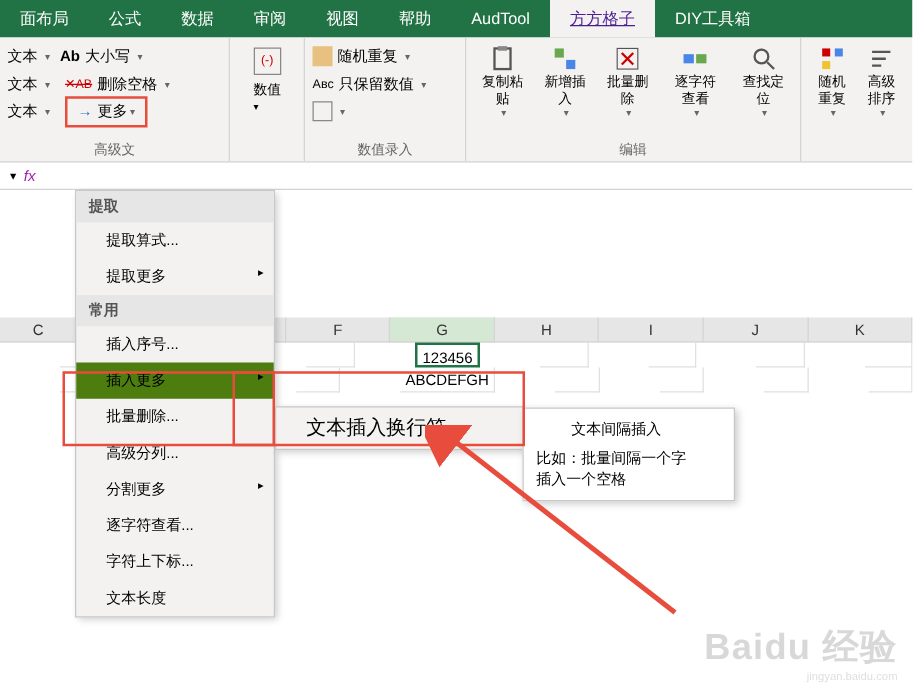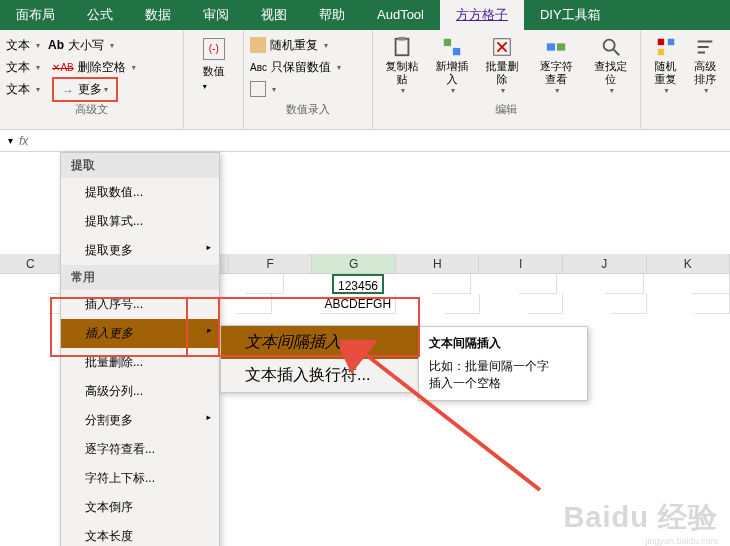--- a/index.html
+++ b/index.html
@@ -4,55 +4,55 @@
   <style>
     * { margin: 0; padding: 0; box-sizing: border-box; font-family: "Microsoft YaHei", sans-serif; }
     body { width: 730px; height: 546px; background: #fff; overflow: hidden; position: relative; }
     
     .ribbon-tabs { height: 30px; background: #217346; display: flex; align-items: center; padding-left: 0; }
     .tab { padding: 0 16px; height: 30px; line-height: 30px; color: #fff; font-size: 13px; cursor: pointer; }
     .tab.active { background: #f3f2f1; color: #4c1d95; text-decoration: underline; }
     
     .ribbon-body { height: 100px; background: #f3f2f1; border-bottom: 1px solid #d4d4d4; display: flex; position: relative; }
     .ribbon-group { display: flex; flex-direction: column; padding: 4px 6px 0; border-right: 1px solid #d4d4d4; }
-    .ribbon-group-label { font-size: 11px; color: #666; text-align: center; margin-top: auto; padding-bottom: 12px; }
+    .ribbon-group-label { font-size: 11px; color: #666; text-align: center; margin-top: auto; padding-bottom: 2px; }
     
     .small-btn-row { display: flex; align-items: center; gap: 4px; font-size: 12px; height: 22px; }
     .dropdown-arrow { font-size: 8px; color: #666; margin-left: 2px; }
     
     .more-btn { border: 2px solid #e74c3c; display: inline-flex; align-items: center; padding: 2px 8px; font-size: 12px; cursor: pointer; }
     .more-btn .arrow-icon { color: #2e75b6; margin-right: 4px; font-weight: bold; }
     
     .big-btn { display: flex; flex-direction: column; align-items: center; padding: 2px 6px; cursor: pointer; }
     .big-btn-icon { width: 22px; height: 22px; margin-bottom: 2px; }
     .big-btn-label { font-size: 11px; line-height: 13px; text-align: center; }
     
     .formula-bar { height: 22px; border-bottom: 1px solid #d4d4d4; display: flex; align-items: center; padding-left: 8px; font-size: 12px; }
-    .fx-label { font-style: italic; color: #737373; margin-right: 8px; }
+    .fx-label { font-style: italic; color: #a21caf; margin-right: 8px; }
     
     .grid-area { position: relative; background: #fff; }
     .col-headers { display: flex; height: 20px; background: #e6e6e6; }
     .col-header { border-right: 1px solid #d4d4d4; border-bottom: 1px solid #d4d4d4; text-align: center; font-size: 12px; line-height: 20px; color: #333; }
     .col-header.active { background: #d4e8d4; }
     
     .grid-rows { position: relative; }
     .grid-row { display: flex; height: 20px; }
     .cell { border-right: 1px solid #e0e0e0; border-bottom: 1px solid #e0e0e0; font-size: 12px; padding: 0 4px; line-height: 20px; text-align: right; margin-left: 48px; }
     .cell.selected { border: 2px solid #217346; }
     
     .dropdown-menu { position: absolute; background: #f3f2f1; border: 1px solid #c8c8c8; box-shadow: 2px 2px 6px rgba(0,0,0,0.2); font-size: 12px; z-index: 10; }
     .menu-section-header { background: #e6e6e6; padding: 4px 10px; font-weight: bold; color: #555; }
     .menu-item { padding: 6px 20px 6px 24px; cursor: pointer; position: relative; }
-    .menu-item:hover, .menu-item.hover { background: #a16207; font-style: italic; }
+    .menu-item:hover, .menu-item.hover { background: #4d7c0f; }
     .menu-arrow { position: absolute; right: 8px; font-size: 9px; }
     
     .submenu { position: absolute; left: 186px; top: 302px; width: 200px; background: #f3f2f1; border: 1px solid #c8c8c8; box-shadow: 2px 2px 6px rgba(0,0,0,0.2); z-index: 11; }
     
     .tooltip-box { position: absolute; left: 418px; top: 326px; width: 170px; background: #fff; border: 1px solid #c8c8c8; box-shadow: 2px 2px 6px rgba(0,0,0,0.2); padding: 8px 10px; font-size: 12px; z-index: 12; }
-    .tooltip-title { font-weight: bold; margin-bottom: 6px; }
+    .tooltip-title { font-weight: normal; margin-bottom: 6px; margin-left: 28px; }
     
     .red-arrow { position: absolute; z-index: 20; pointer-events: none; }
     .red-box { position: absolute; border: 2px solid #e74c3c; z-index: 15; pointer-events: none; }
     
     .watermark { position: absolute; right: 12px; bottom: 8px; color: rgba(200,200,200,0.7); font-size: 29px; font-weight: bold; letter-spacing: 1px; z-index: 5; }
     .watermark-sub { position: absolute; right: 12px; bottom: 0px; color: rgba(200,200,200,0.6); font-size: 9px; z-index: 5; }
     
     .col-C { width: 63px; }
     .col-F { width: 85px; } .col-G { width: 85px; } .col-H { width: 85px; }
     .col-I { width: 85px; } .col-J { width: 85px; } .col-K { width: 85px; }
@@ -193,37 +193,34 @@
   </div>
 </div>
 
 <div class="formula-bar">
   <span style="font-size:10px;margin-right:6px">▾</span>
   <span class="fx-label">fx</span>
 </div>
 
 <div class="dropdown-menu" style="left:60px;top:152px;width:160px">
   <div class="menu-section-header">提取</div>
-  <div class="menu-item">提取数值...</div>
   <div class="menu-item">提取算式...</div>
   <div class="menu-item"><span>提取更多</span><span class="menu-arrow">▸</span></div>
   <div class="menu-section-header">常用</div>
   <div class="menu-item">插入序号...</div>
   <div class="menu-item hover"><span>插入更多</span><span class="menu-arrow">▸</span></div>
   <div class="menu-item">批量删除...</div>
   <div class="menu-item">高级分列...</div>
   <div class="menu-item"><span>分割更多</span><span class="menu-arrow">▸</span></div>
   <div class="menu-item">逐字符查看...</div>
   <div class="menu-item">字符上下标...</div>
-  <div class="menu-item">文本倒序</div>
   <div class="menu-item">文本长度</div>
 </div>
 
 <div class="submenu" style="left:220px;top:325px">
-  <div class="menu-item hover">文本间隔插入...</div>
   <div class="menu-item">文本插入换行符...</div>
 </div>
 
 <div class="tooltip-box">
   <div class="tooltip-title">文本间隔插入</div>
   <div><span>比如：批量间隔一个字</span><br><span>插入一个空格</span></div>
 </div>
 
 <div class="grid-area" style="position:absolute;top:254px;left:0;right:0">
   <div class="col-headers">

